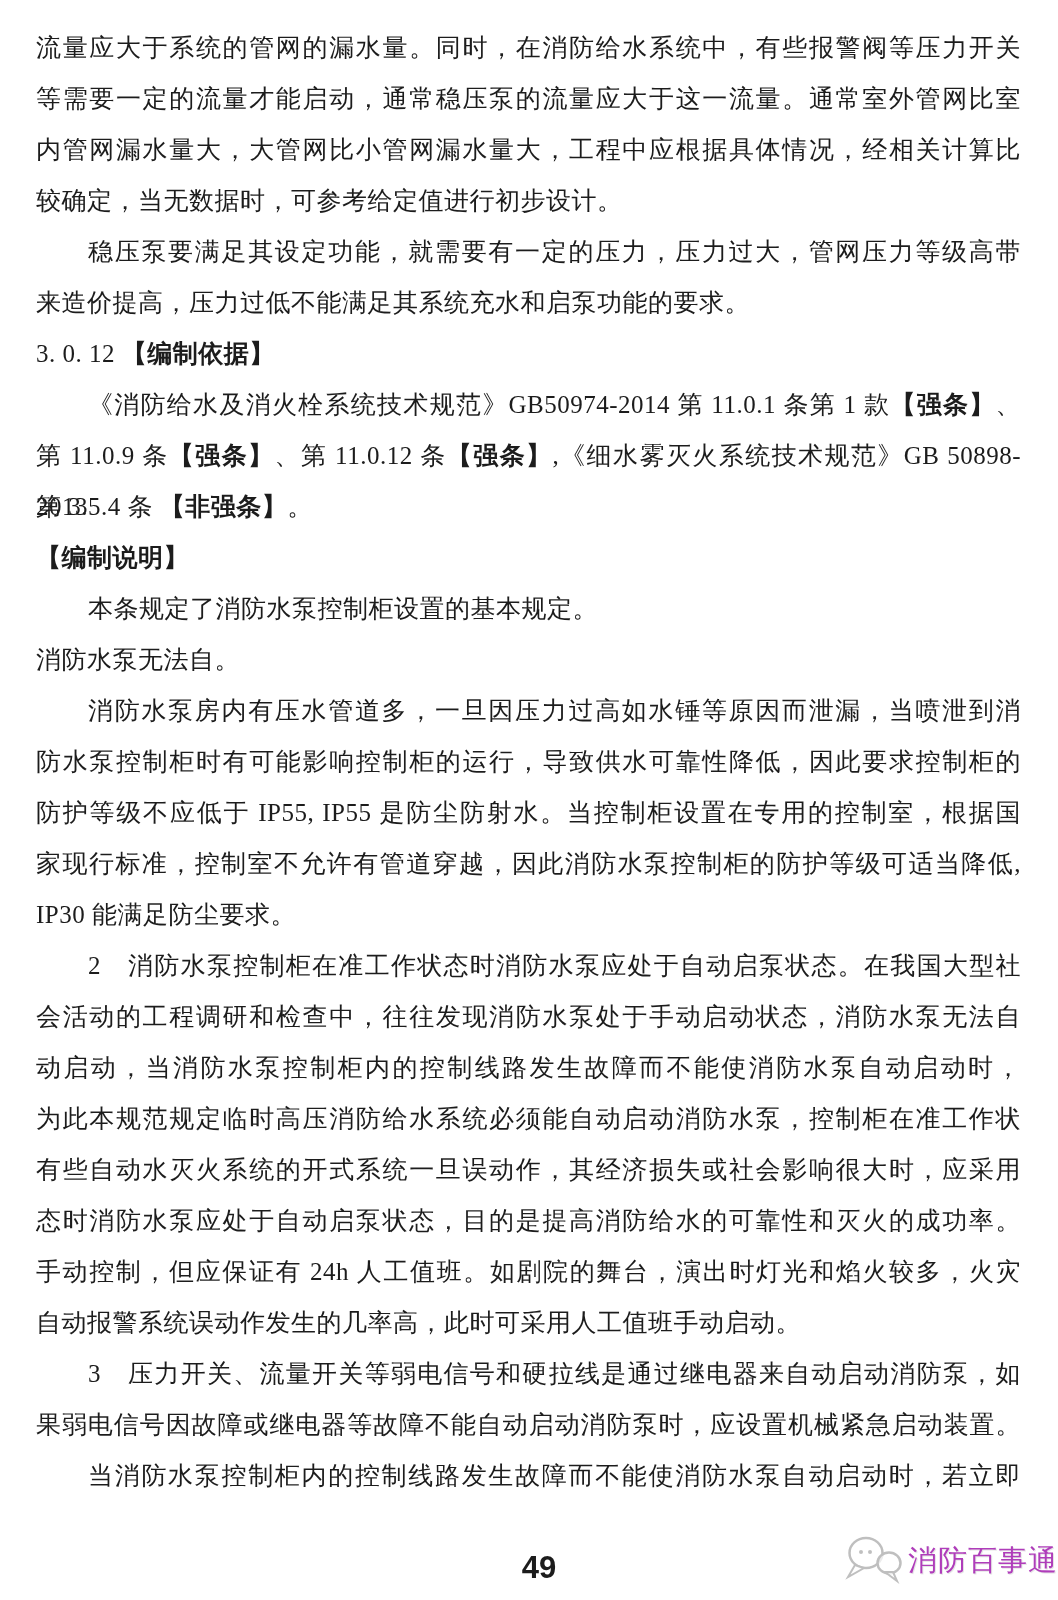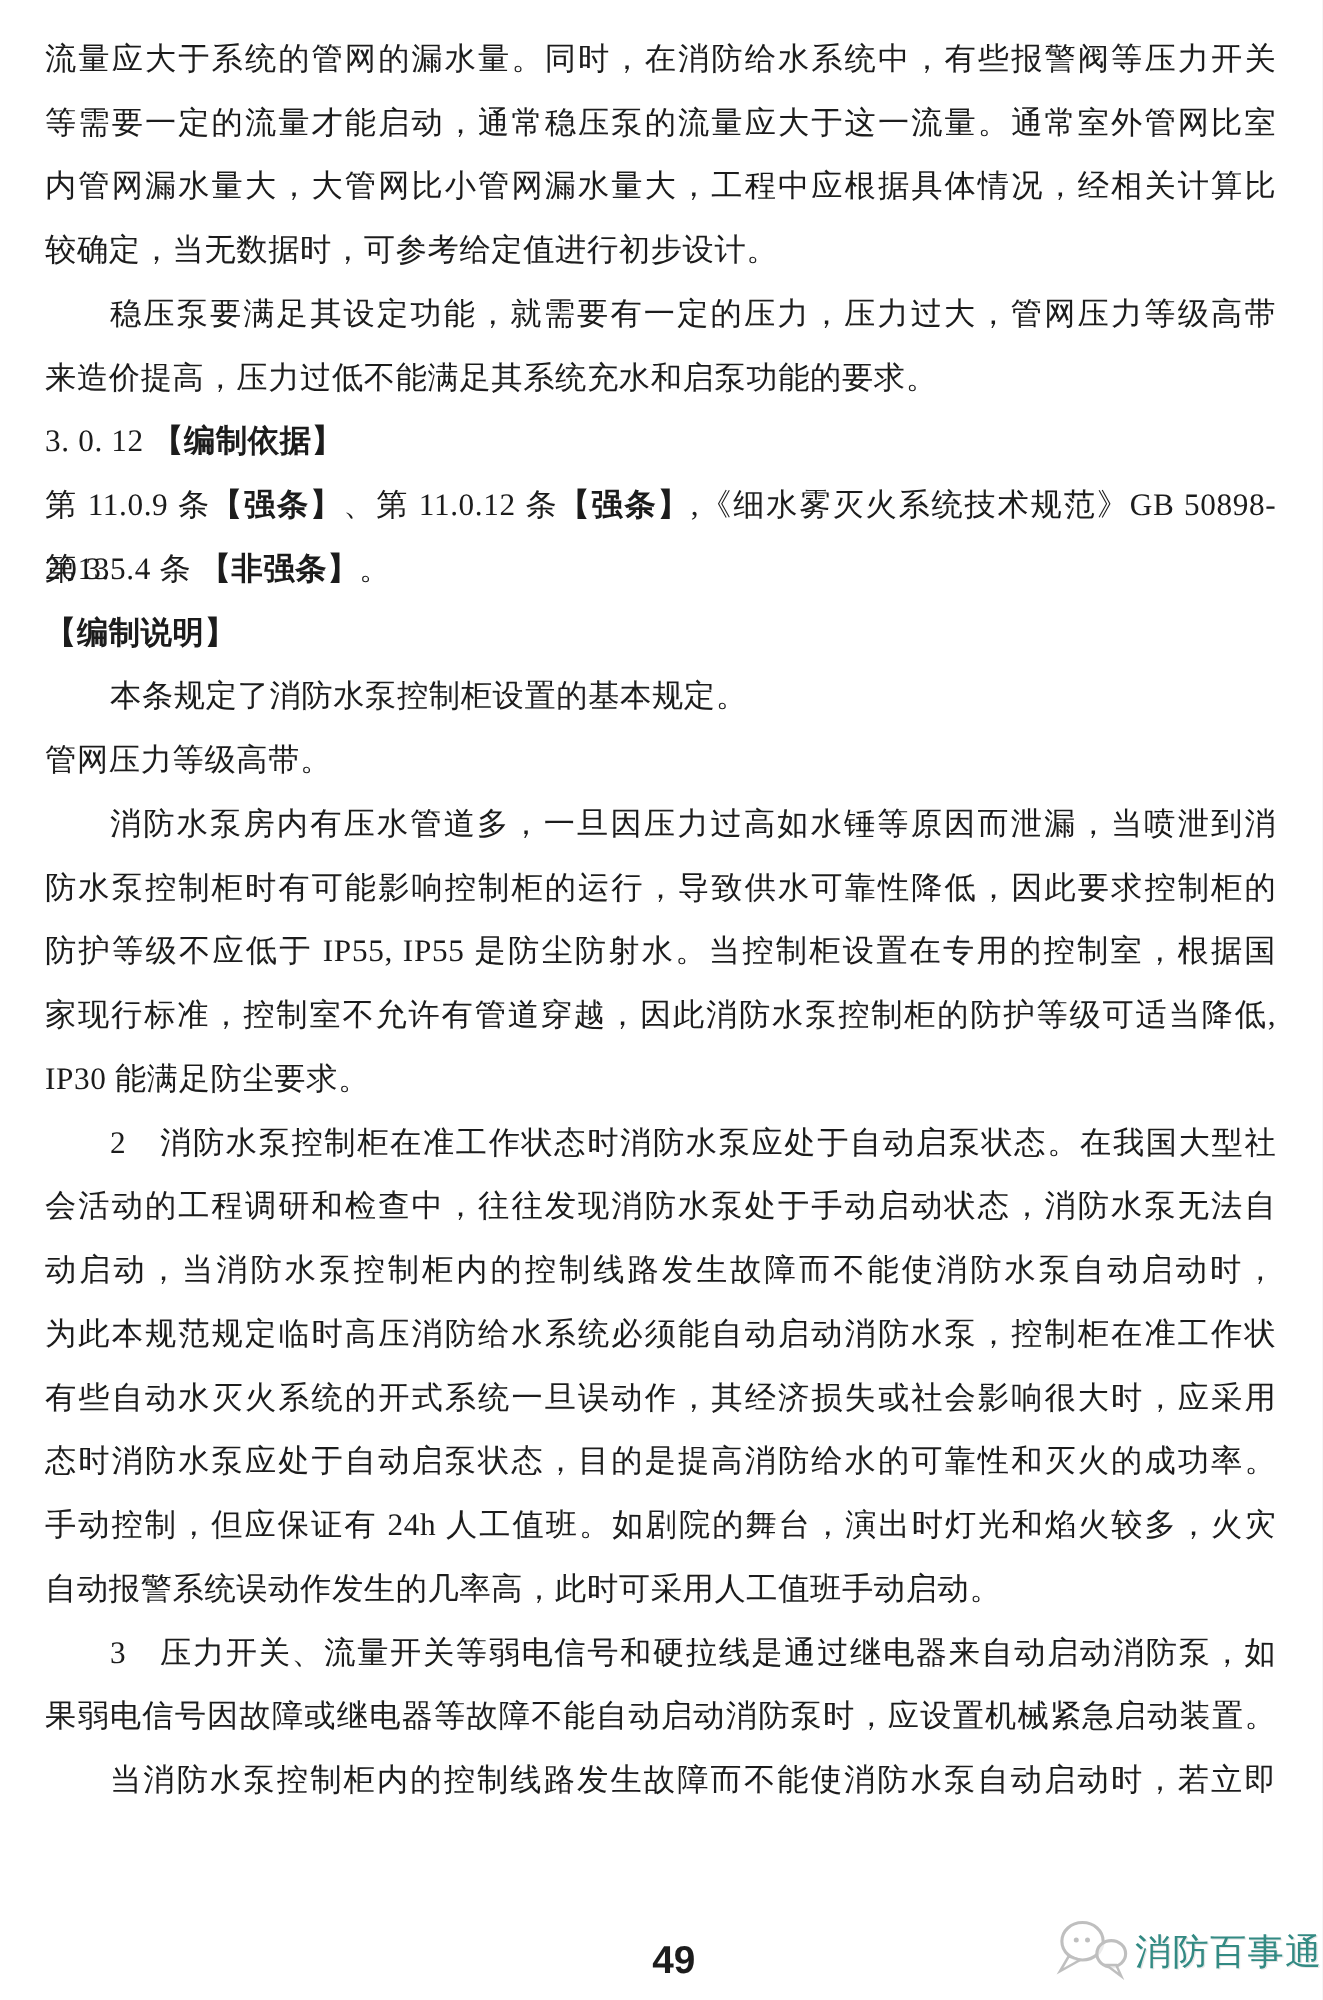--- a/index.html
+++ b/index.html
@@ -49,45 +49,46 @@
     position: absolute;
     left: 842px;
     top: 1534px;
     display: flex;
     align-items: center;
     opacity: 0.85;
   }
   .watermark-text {
     font-family: "Liberation Sans", "DejaVu Sans", sans-serif;
     font-size: 29px;
-    color: #0f766e;
+    color: #a21caf;
     letter-spacing: 1px;
     text-shadow: 1px 1px 0 #e2e2e2;
     white-space: nowrap;
   }
   .bubble-icon { margin-right: 4px; flex: 0 0 auto; }
 </style>
 </head>
 <body>
 
 <div class="page">
 
   <div id="doc-body">
       <div class="line justify"><span>流量应大于系统的管网的漏水量。同时，在消防给水系统中，有些报警阀等压力开关</span></div>
       <div class="line justify"><span>等需要一定的流量才能启动，通常稳压泵的流量应大于这一流量。通常室外管网比室</span></div>
       <div class="line justify"><span>内管网漏水量大，大管网比小管网漏水量大，工程中应根据具体情况，经相关计算比</span></div>
       <div class="line"><span>较确定，当无数据时，可参考给定值进行初步设计。</span></div>
       <div class="line indent justify"><span>稳压泵要满足其设定功能，就需要有一定的压力，压力过大，管网压力等级高带</span></div>
       <div class="line"><span>来造价提高，压力过低不能满足其系统充水和启泵功能的要求。</span></div>
       <div class="line"><span>3. 0. 12 </span><span class="seg-bold">【编制依据】</span></div>
+      <div class="line indent justify"><span>《消防给水及消火栓系统技术规范》GB50974-2014 第 11.0.1 条第 1 款</span><span class="seg-bold">【强条】</span><span>、</span></div>
       <div class="line justify"><span>第 11.0.9 条</span><span class="seg-bold">【强条】</span><span>、第 11.0.12 条</span><span class="seg-bold">【强条】</span><span>,《细水雾灭火系统技术规范》GB 50898-2013</span></div>
       <div class="line"><span>第 3.5.4 条 </span><span class="seg-bold">【非强条】</span><span>。</span></div>
       <div class="line"><span class="seg-bold">【编制说明】</span></div>
       <div class="line indent"><span>本条规定了消防水泵控制柜设置的基本规定。</span></div>
-      <div class="line"><span>管网压力等级高带。</span></div>
+      <div class="line"><span>消防水泵无法自。</span></div>
       <div class="line indent justify"><span>消防水泵房内有压水管道多，一旦因压力过高如水锤等原因而泄漏，当喷泄到消</span></div>
       <div class="line justify"><span>防水泵控制柜时有可能影响控制柜的运行，导致供水可靠性降低，因此要求控制柜的</span></div>
       <div class="line justify"><span>防护等级不应低于 IP55, IP55 是防尘防射水。当控制柜设置在专用的控制室，根据国</span></div>
       <div class="line justify"><span>家现行标准，控制室不允许有管道穿越，因此消防水泵控制柜的防护等级可适当降低,</span></div>
       <div class="line"><span>IP30 能满足防尘要求。</span></div>
       <div class="line indent justify"><span>2　消防水泵控制柜在准工作状态时消防水泵应处于自动启泵状态。在我国大型社</span></div>
       <div class="line justify"><span>会活动的工程调研和检查中，往往发现消防水泵处于手动启动状态，消防水泵无法自</span></div>
       <div class="line justify"><span>动启动，当消防水泵控制柜内的控制线路发生故障而不能使消防水泵自动启动时，</span></div>
       <div class="line justify"><span>为此本规范规定临时高压消防给水系统必须能自动启动消防水泵，控制柜在准工作状</span></div>
       <div class="line justify"><span>有些自动水灭火系统的开式系统一旦误动作，其经济损失或社会影响很大时，应采用</span></div>

